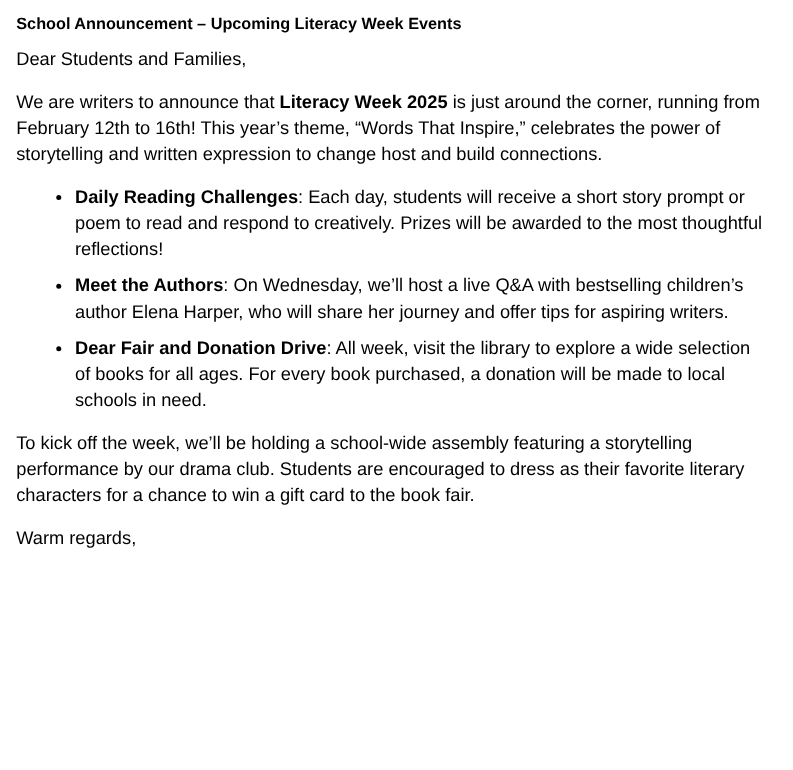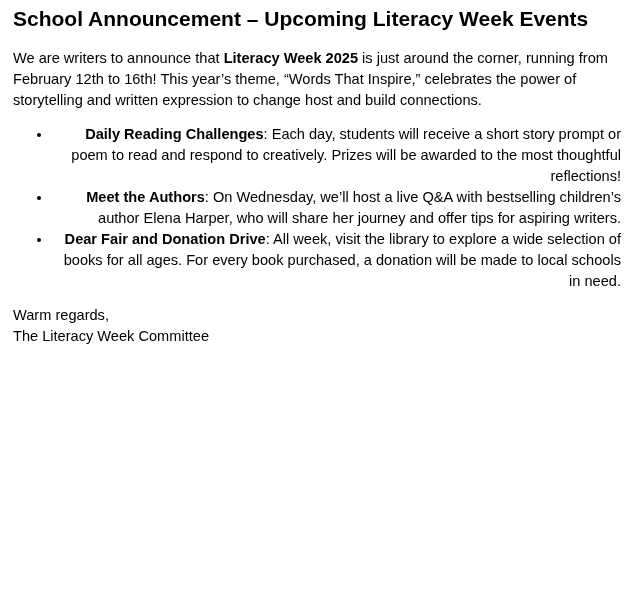--- a/index.html
+++ b/index.html
@@ -13,48 +13,49 @@
     overflow: hidden;
     color: #000000;
     font-family: "Liberation Sans", "DejaVu Sans", sans-serif;
   }
   .doc {
     padding: 5px 13px 0 13px;
     font-size: 14.6px;
     line-height: 21px;
   }
   .doc h1 {
-    font-size: 21px;
+    font-size: 13px;
     line-height: 27px;
     font-weight: 700;
-    margin: 0 0 16px 0;
+    margin: 0 0 6px 0;
   }
   .doc p {
     margin: 0 0 13px 0;
   }
   .doc ul {
     margin: 0 0 13px 0;
     padding: 0 0 0 39px;
     list-style: disc outside;
   }
   .doc li {
-    margin: 0;
+    margin: 8px;
     padding: 0;
-    text-align: right;
   }
   .b { font-weight: 700; }
   .i { }
 </style>
 </head>
 <body>
 
 <div class="doc">
   <h1>School Announcement – Upcoming Literacy Week Events</h1>
   <div>
+      <p><span>Dear Students and Families,</span></p>
       <p><span>We are writers to announce that </span><span class="b">Literacy Week 2025</span><span> is just around the corner, running from February 12th to 16th! This year’s theme, </span><span class="i">“Words That Inspire,”</span><span> celebrates the power of storytelling and written expression to change host and build connections.</span></p>
       <ul>
         <li><span class="b">Daily Reading Challenges</span><span>: Each day, students will receive a short story prompt or poem to read and respond to creatively. Prizes will be awarded to the most thoughtful reflections!</span></li>
         <li><span class="b">Meet the Authors</span><span>: On Wednesday, we’ll host a live Q&amp;A with bestselling children’s author Elena Harper, who will share her journey and offer tips for aspiring writers.</span></li>
         <li><span class="b">Dear Fair and Donation Drive</span><span>: All week, visit the library to explore a wide selection of books for all ages. For every book purchased, a donation will be made to local schools in need.</span></li>
       </ul>
-      <p><span>Warm regards,</span><br><span>The Literacy Week Committee</span></p>
+      <p><span>To kick off the week, we’ll be holding a school-wide assembly featuring a storytelling performance by our drama club. Students are encouraged to dress as their favorite literary characters for a chance to win a gift card to the book fair.</span></p>
+      <p><span>Warm regards,</span><br></p>
     </div>
 </div>
 
 </body></html>

